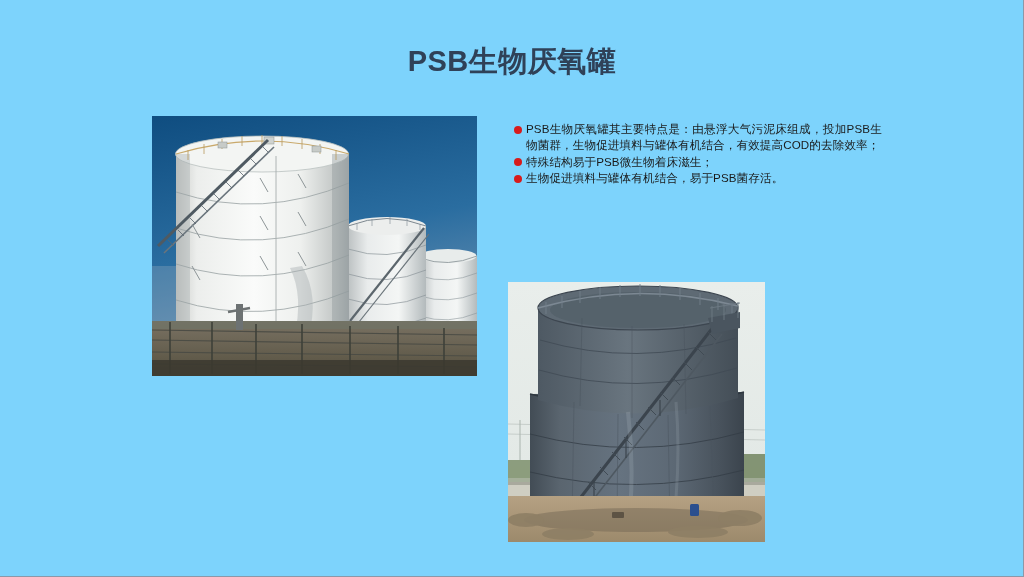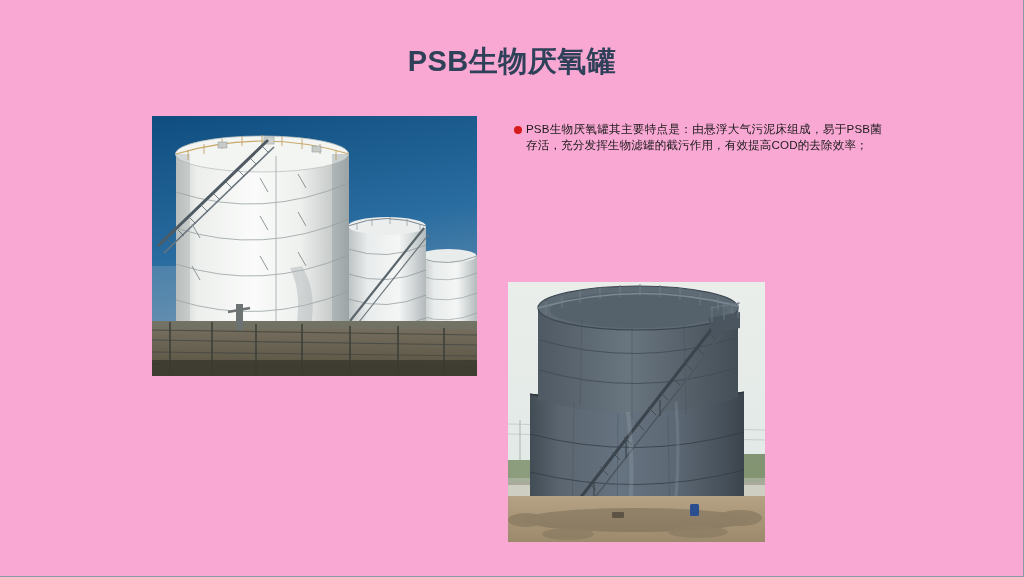--- a/index.html
+++ b/index.html
@@ -12,21 +12,21 @@
     background: #f8f9fb;
     font-family: "Liberation Sans", "DejaVu Sans", sans-serif;
     overflow: hidden;
     position: relative;
   }
   .slide {
     position: absolute;
     left: 0; top: 0;
     width: 1024px;
     height: 577px;
-    background: #f9a8d4;
+    background: #7dd3fc;
     border-right: 1px solid #8b98a8;
     border-bottom: 1px solid #8b98a8;
     box-sizing: border-box;
   }
 
   
   .title {
     position: absolute;
     left: 0;
     top: 42px;
@@ -398,17 +398,25 @@
 
       <rect x="182" y="222" width="9" height="12" rx="1.5" fill="#2b4f8e"></rect>
 
       <rect x="104" y="230" width="12" height="6" rx="1" fill="#5d5344"></rect>
     </svg>
   </div>
 
   <div class="bullets">
     <div class="bullet-row">
       <span class="dot"></span>
-      <span class="txt">PSB生物厌氧罐其主要特点是：由悬浮大气污泥床组成，易于PSB菌存活，充分发挥生物滤罐的截污作用，有效提高COD的去除效率；</span>
+      <span class="txt">PSB生物厌氧罐其主要特点是：由悬浮大气污泥床组成，投加PSB生物菌群，生物促进填料与罐体有机结合，有效提高COD的去除效率；</span>
+    </div>
+    <div class="bullet-row">
+      <span class="dot"></span>
+      <span class="txt">特殊结构易于PSB微生物着床滋生；</span>
+    </div>
+    <div class="bullet-row">
+      <span class="dot"></span>
+      <span class="txt">生物促进填料与罐体有机结合，易于PSB菌存活。</span>
     </div>
   </div>
 
 </div>
 
 </body></html>

